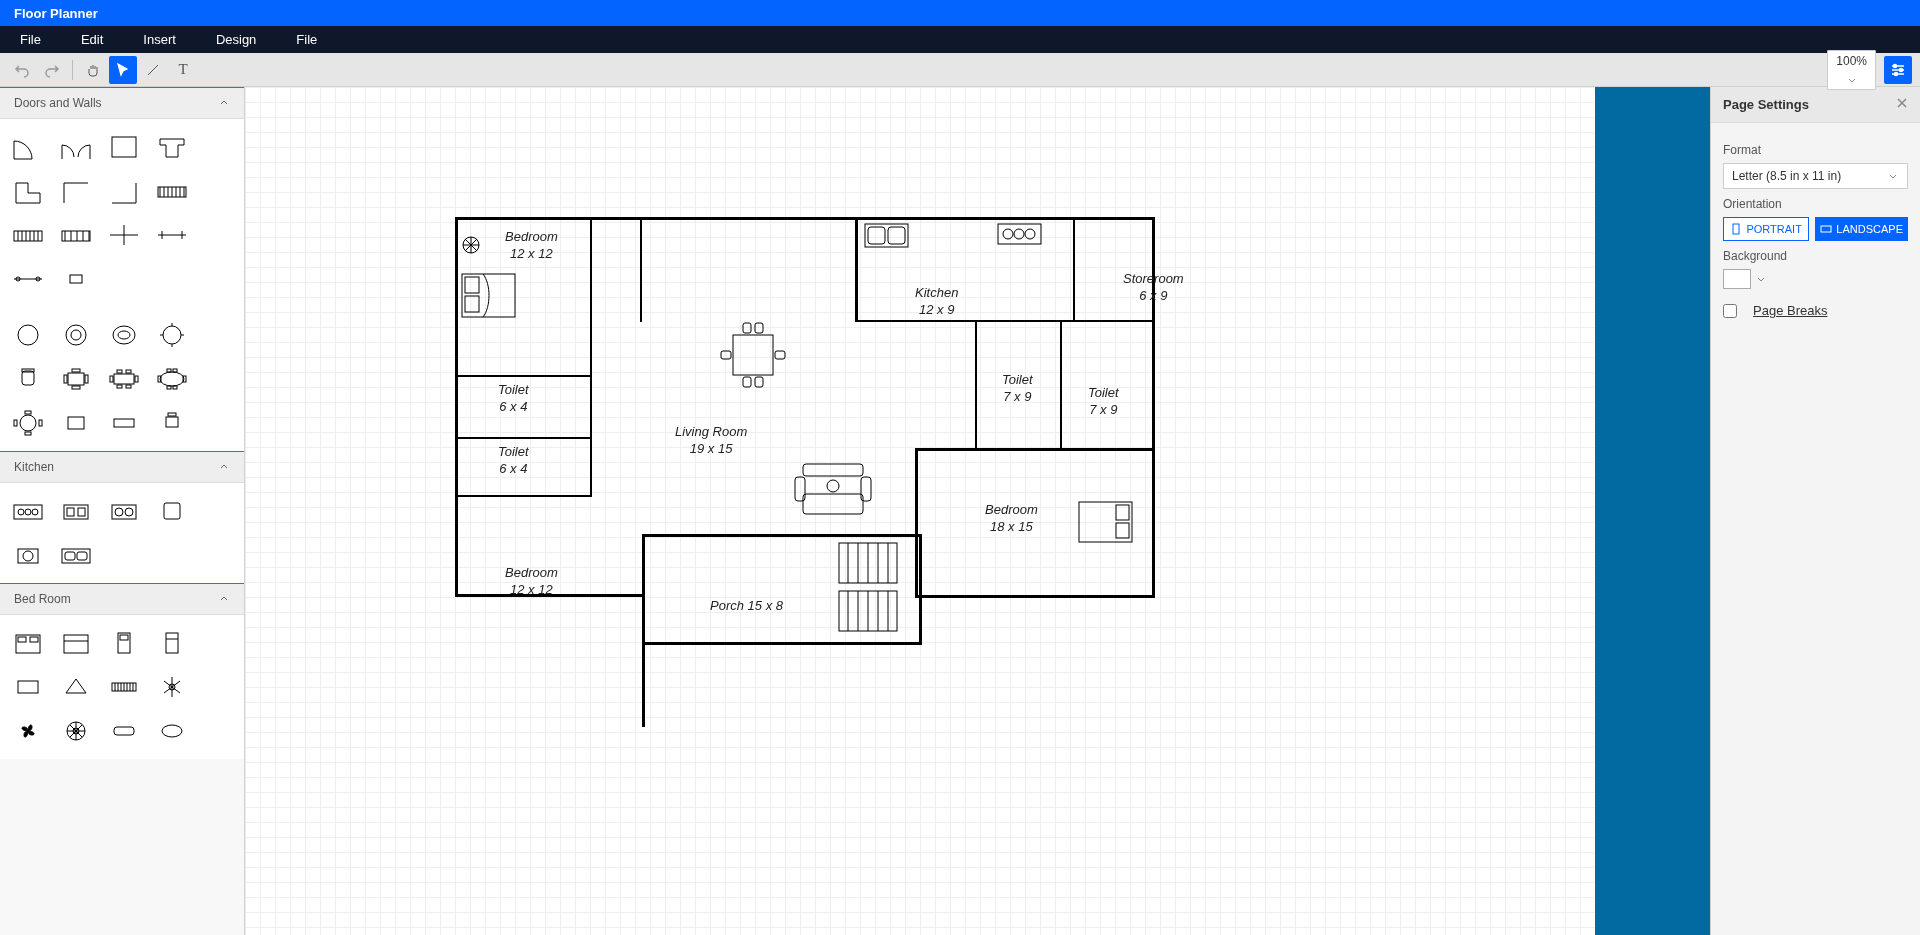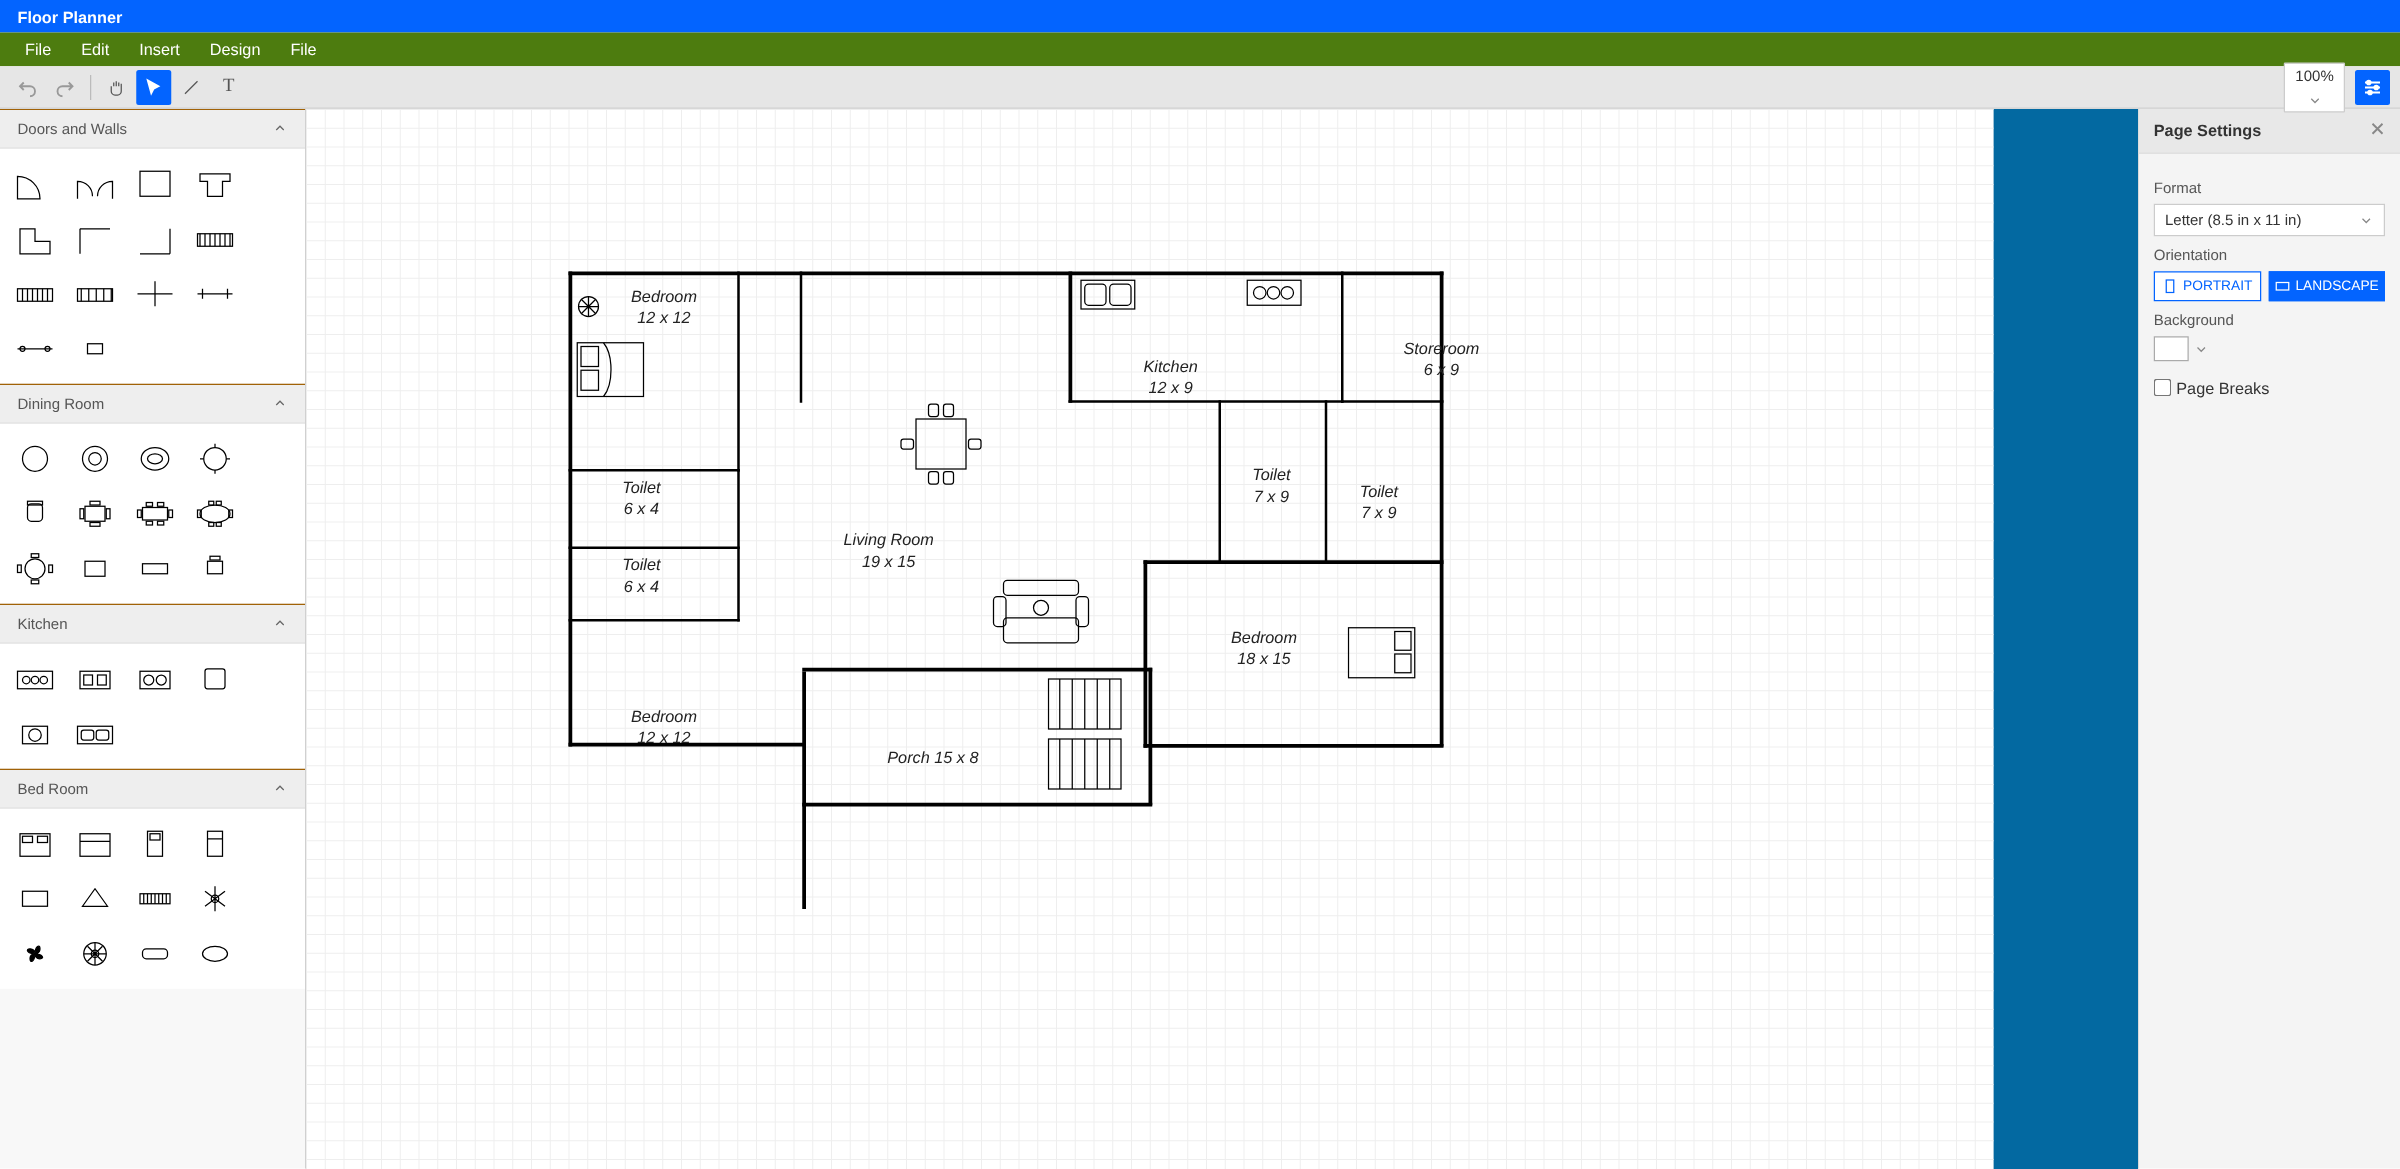--- a/index.html
+++ b/index.html
@@ -1,18 +1,18 @@
 <!DOCTYPE html>
 <html><head>
 <meta charset="utf-8">
 <style>
 * { box-sizing: border-box; margin: 0; padding: 0; }
 body { font-family: "Segoe UI", Arial, sans-serif; font-size: 13px; color: #333; overflow: hidden; height: 100vh; background:#fff;}
 .title-bar { background:#0364ff; color:#fff; height:26px; display:flex; align-items:center; padding:0 14px; font-weight:600; font-size:13px;}
-.menu-bar { background:#4d7c0f; color:#fff; height:27px; display:flex; align-items:center; padding:0 8px;}
+.menu-bar { background:#0f172a; color:#fff; height:27px; display:flex; align-items:center; padding:0 8px;gap:16px;}
 .menu-bar div { padding:4px 12px; cursor:pointer; font-size:13px;}
 .toolbar { background:#e6e6e6; height:34px; border-bottom:1px solid #d0d0d0; display:flex; align-items:center; padding:0 8px; gap:2px; position:relative;}
 .tb-btn { width:28px; height:28px; display:flex; align-items:center; justify-content:center; cursor:pointer; border-radius:2px;}
 .tb-btn svg{width:16px;height:16px;}
 .tb-btn.active { background:#0364ff; }
 .tb-btn.active svg{stroke:#fff;fill:#fff;}
 .tb-sep { width:1px; height:20px; background:#bbb; margin:0 4px;}
 .tb-right { margin-left:auto; display:flex; align-items:center; gap:8px;}
 .zoom-box { border:1px solid #ccc; background:#fff; padding:3px 8px; font-size:12px; display:flex; align-items:center; gap:6px; border-radius:1px;flex-direction:column;}
 .settings-btn { width:28px; height:28px; background:#0364ff; display:flex;align-items:center;justify-content:center; border-radius:2px;}
@@ -30,21 +30,21 @@
 .right-panel { width:210px; background:#f4f4f4; border-left:1px solid #d0d0d0; padding:0;}
 .rp-head { background:#e8e8e8; padding:10px 12px; font-weight:600; font-size:13px; border-bottom:1px solid #ddd; display:flex; justify-content:space-between;}
 .rp-body { padding:12px;}
 .rp-label { font-size:12px; color:#555; margin:8px 0 6px;}
 .rp-select { width:100%; border:1px solid #ccc; background:#fff; padding:5px 8px; font-size:12px; display:flex; justify-content:space-between; align-items:center;}
 .orient-row {display:flex; gap:6px; margin-top:6px;}
 .orient-btn { flex:1; border:1px solid #0364ff; padding:5px 4px; font-size:11px; text-align:center; cursor:pointer; display:flex; align-items:center; justify-content:center; gap:4px;}
 .orient-btn.outline { color:#0364ff; background:#fff;}
 .orient-btn.fill { background:#0364ff; color:#fff;justify-content:space-between;}
 .color-swatch{width:28px;height:20px;border:1px solid #aaa; background:#fff;}
-.cbx{display:flex;align-items:flex-start;gap:4px;margin-top:14px;font-size:13px;}
+.cbx{display:flex;align-items:center;gap:16px;margin-top:14px;font-size:13px;text-decoration:underline;}
 .cbx input{width:14px;height:14px;}
 .room-lbl { position:absolute; font-size:13px; color:#222; text-align:center; line-height:1.3;}
 .wall { position:absolute; background:#000;}
 .chev{width:12px;height:12px;}
 .canvas-inner svg.furn{position:absolute;stroke:#000;fill:none;stroke-width:1;}
 </style>
 </head>
 <body>
 
 <div class="title-bar">
@@ -185,26 +185,20 @@
             <circle cx="28" cy="14" r="2"></circle>
           </svg>
         </div>
       <div class="shape">
           <svg viewBox="0 0 36 28" stroke="#000" fill="none">
             <rect x="12" y="10" width="12" height="8"></rect>
           </svg>
         </div>
     </div>
 
-    <div class="panel-header">
-      <span>Dining Room</span>
-      <svg class="chev" viewBox="0 0 12 12" fill="none" stroke="#666">
-          <path d="M3 7l3-3 3 3"></path>
-        </svg>
-    </div>
     <div class="panel-body">
       <div class="shape">
           <svg viewBox="0 0 36 28" stroke="#000" fill="none">
             <circle cx="18" cy="14" r="10"></circle>
           </svg>
         </div>
       <div class="shape">
           <svg viewBox="0 0 36 28" stroke="#000" fill="none">
             <circle cx="18" cy="14" r="10"></circle>
             <circle cx="18" cy="14" r="5"></circle>

